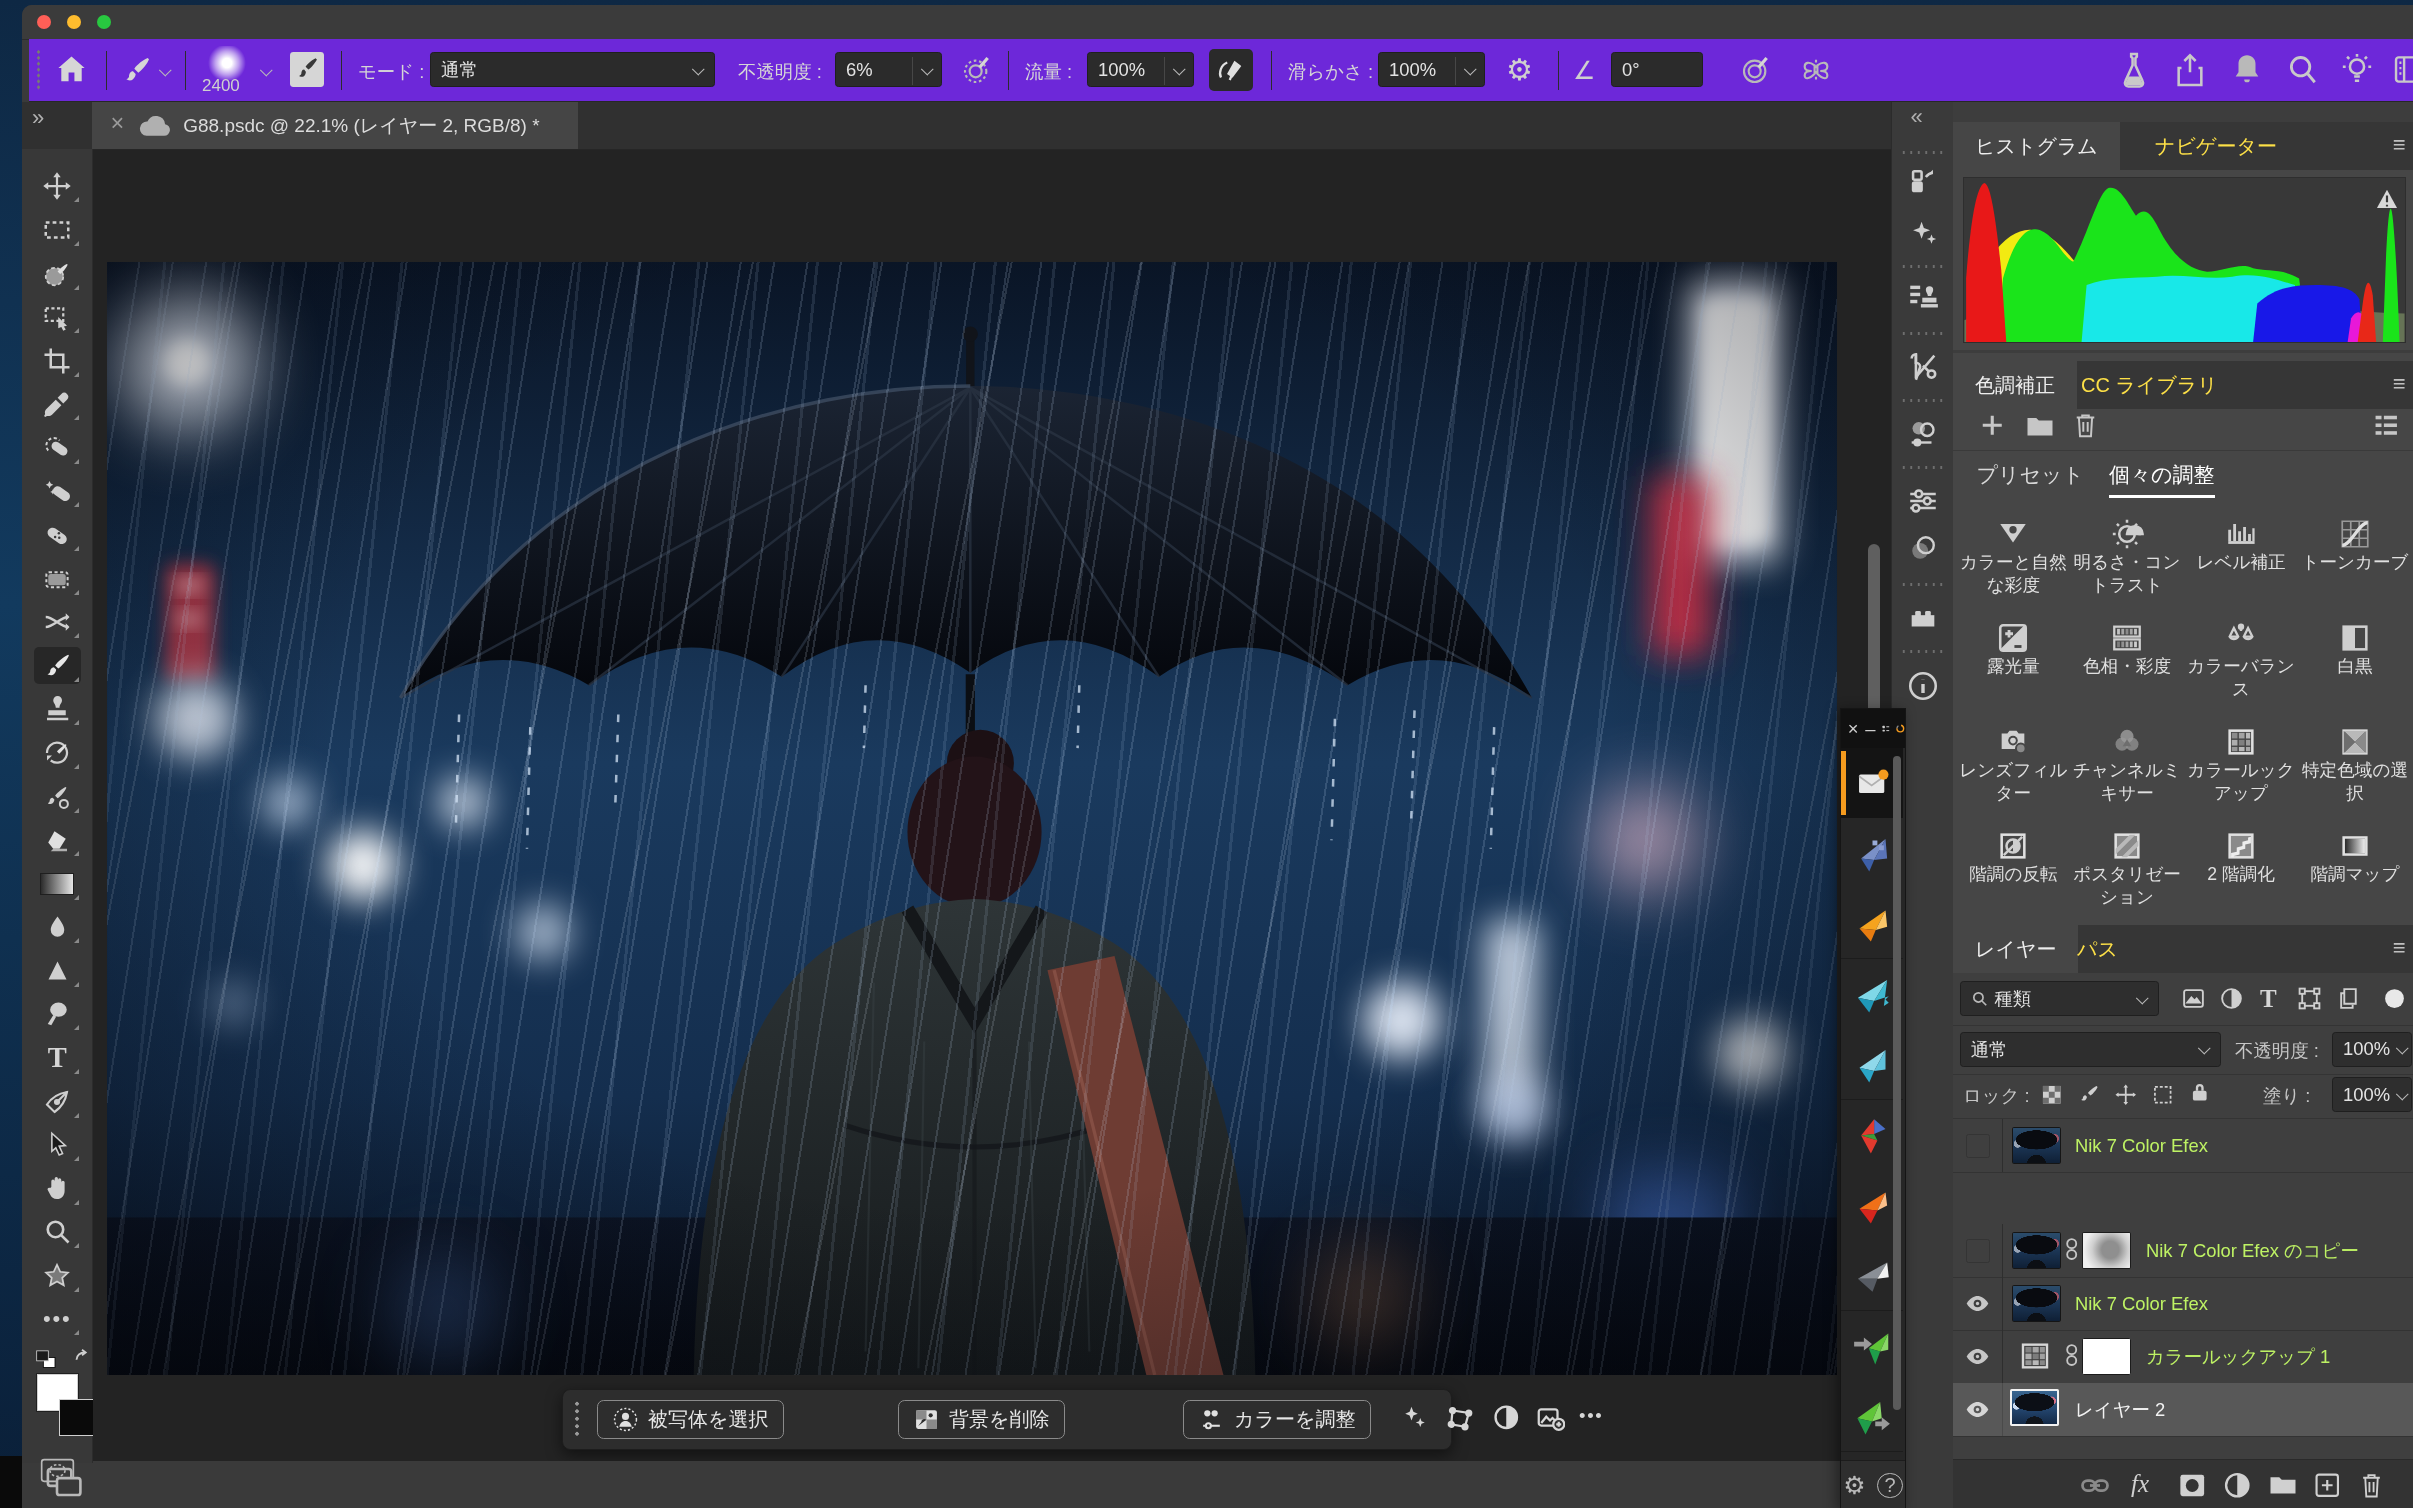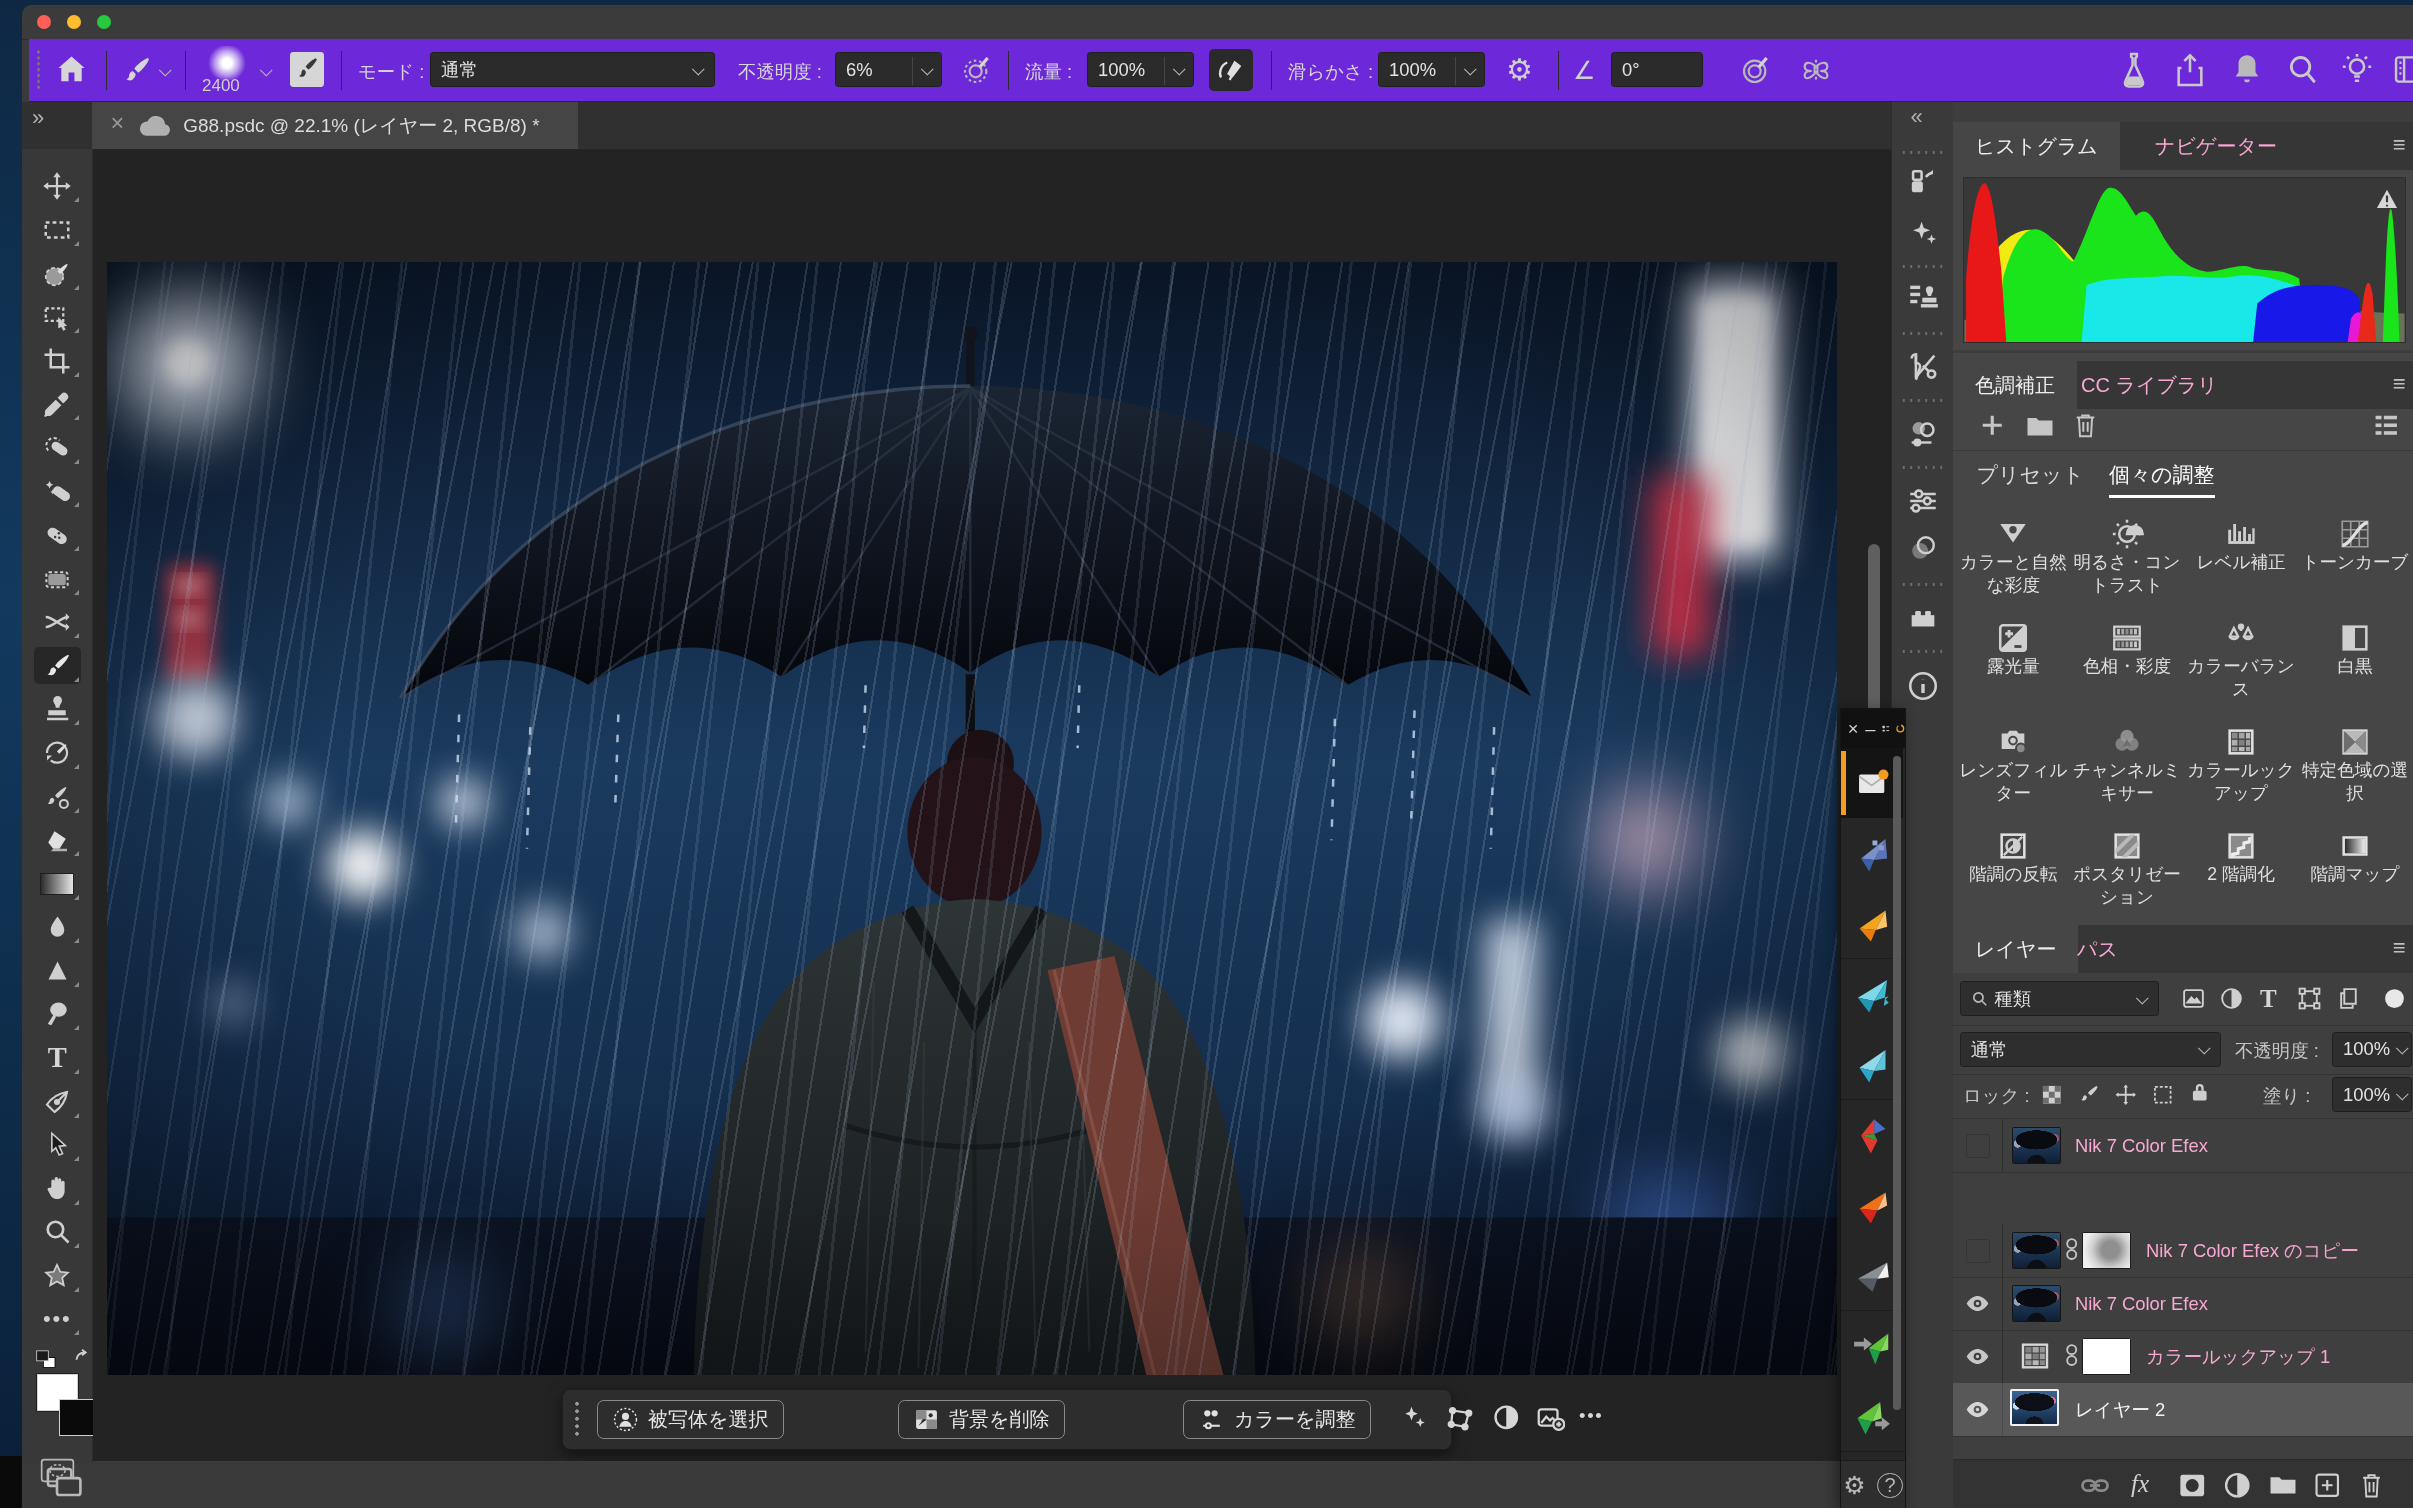--- a/index.html
+++ b/index.html
@@ -12,36 +12,36 @@
   .fld{position:absolute;background:#2b2b2b;border:0.8px solid #1f1f1f;border-radius:3.4px;color:#e3e3e3;
        font-size:18.4px;display:flex;align-items:center;padding:0 10px;box-sizing:border-box;}
   .cv{display:inline-block;width:7.5px;height:7.5px;border-right:1.7px solid #b9b9b9;border-bottom:1.7px solid #b9b9b9;transform:rotate(45deg) translate(-1.7px,-1.7px);}
   .sep{position:absolute;width:0.8px;background:#2c2c2c;top:44px;height:49px;}
   .vsep2{position:absolute;width:0.8px;background:#474747;}
   .icon{color:#cfcfcf;}
   .tool{position:absolute;left:34px;width:47px;height:37px;display:flex;align-items:center;justify-content:center;}
   .tool::after{content:"";position:absolute;right:1.7px;bottom:2.5px;border-left:5px solid transparent;border-bottom:5px solid #8a8a8a;}
   .tool.sel{background:#272727;border-radius:5px;}
   .griddots{position:absolute;height:6.7px;background-image:radial-gradient(#6e6e6e 1.3px,transparent 1.4px);background-size:7.5px 6.7px;}
-  .ptab{position:absolute;height:48px;display:flex;align-items:center;padding:0 22px;font-size:20px;color:#f9a8d4;background:transparent;}
+  .ptab{position:absolute;height:48px;display:flex;align-items:center;padding:0 22px;font-size:20px;color:#fde047;background:transparent;}
   .ptab.on{background:#464646;color:#ededed;}
   .thumb{width:49px;height:37px;border:1.7px solid #1c1c1c;box-sizing:border-box;border-radius:1.7px;
     background:
       radial-gradient(ellipse 34% 42% at 50% 102%, #10141a 59%, transparent 60%),
       radial-gradient(ellipse 74% 46% at 50% 34%, #0c0f16 59%, transparent 60%),
       radial-gradient(circle at 88% 30%, rgba(255,120,140,.8) 0 9%, transparent 10%),
       radial-gradient(circle at 10% 45%, rgba(220,235,255,.9) 0 8%, transparent 9%),
       linear-gradient(180deg,#39658f 0%,#23456e 55%,#142a47 100%);}
   .thumb.dark{filter:brightness(.75);}
   .mask{width:49px;height:37px;border:1.7px solid #1c1c1c;box-sizing:border-box;border-radius:1.7px;background:#fff;}
   .mask.blob{background:radial-gradient(circle at 58% 48%, #8f8f8f 0 26%, #cfcfcf 55%, #efefef 80%);}
   .lrow{position:absolute;left:0;width:461px;height:53px;border-bottom:0.8px solid #333;}
   .eyebox{position:absolute;left:0;top:0;width:49px;height:53px;border-right:0.8px solid #2e2e2e;display:flex;align-items:center;justify-content:center;}
   .chk{width:22px;height:22px;border:1.7px solid #343434;border-radius:2.5px;}
-  .lname{position:absolute;top:0;height:53px;display:flex;align-items:center;color:#f9a8d4;font-size:18.4px;white-space:nowrap;}
+  .lname{position:absolute;top:0;height:53px;display:flex;align-items:center;color:#bef264;font-size:18.4px;white-space:nowrap;}
   .pcell{position:absolute;width:114px;text-align:center;}
   .pcell .lbl{color:#e0e0e0;font-size:17.6px;line-height:1.3;}
   .pluglink{width:15px;height:28.5px;display:flex;align-items:center;justify-content:center;}
   .taskbtn{position:absolute;top:10px;height:39px;border:1.3px solid #8a8a8a;border-radius:6.7px;display:flex;align-items:center;
     gap:10px;padding:0 15px;color:#e6e6e6;font-size:20px;background:transparent;box-sizing:border-box;}
   .nikcell{position:absolute;left:0;width:62px;height:70px;background:#262626;border-bottom:0.8px solid #1c1c1c;display:flex;align-items:center;justify-content:center;}
   .nikcell.sel{background:#141414;}
   .nikcell.sel::before{content:"";position:absolute;left:0;top:3.4px;bottom:3.4px;width:5px;background:#f59b1e;}
   svg{display:block;}
   .rain1{position:absolute;inset:0;background:repeating-linear-gradient(99deg,rgba(200,222,250,0) 0 31px,rgba(200,222,250,.16) 31px 33px);}

